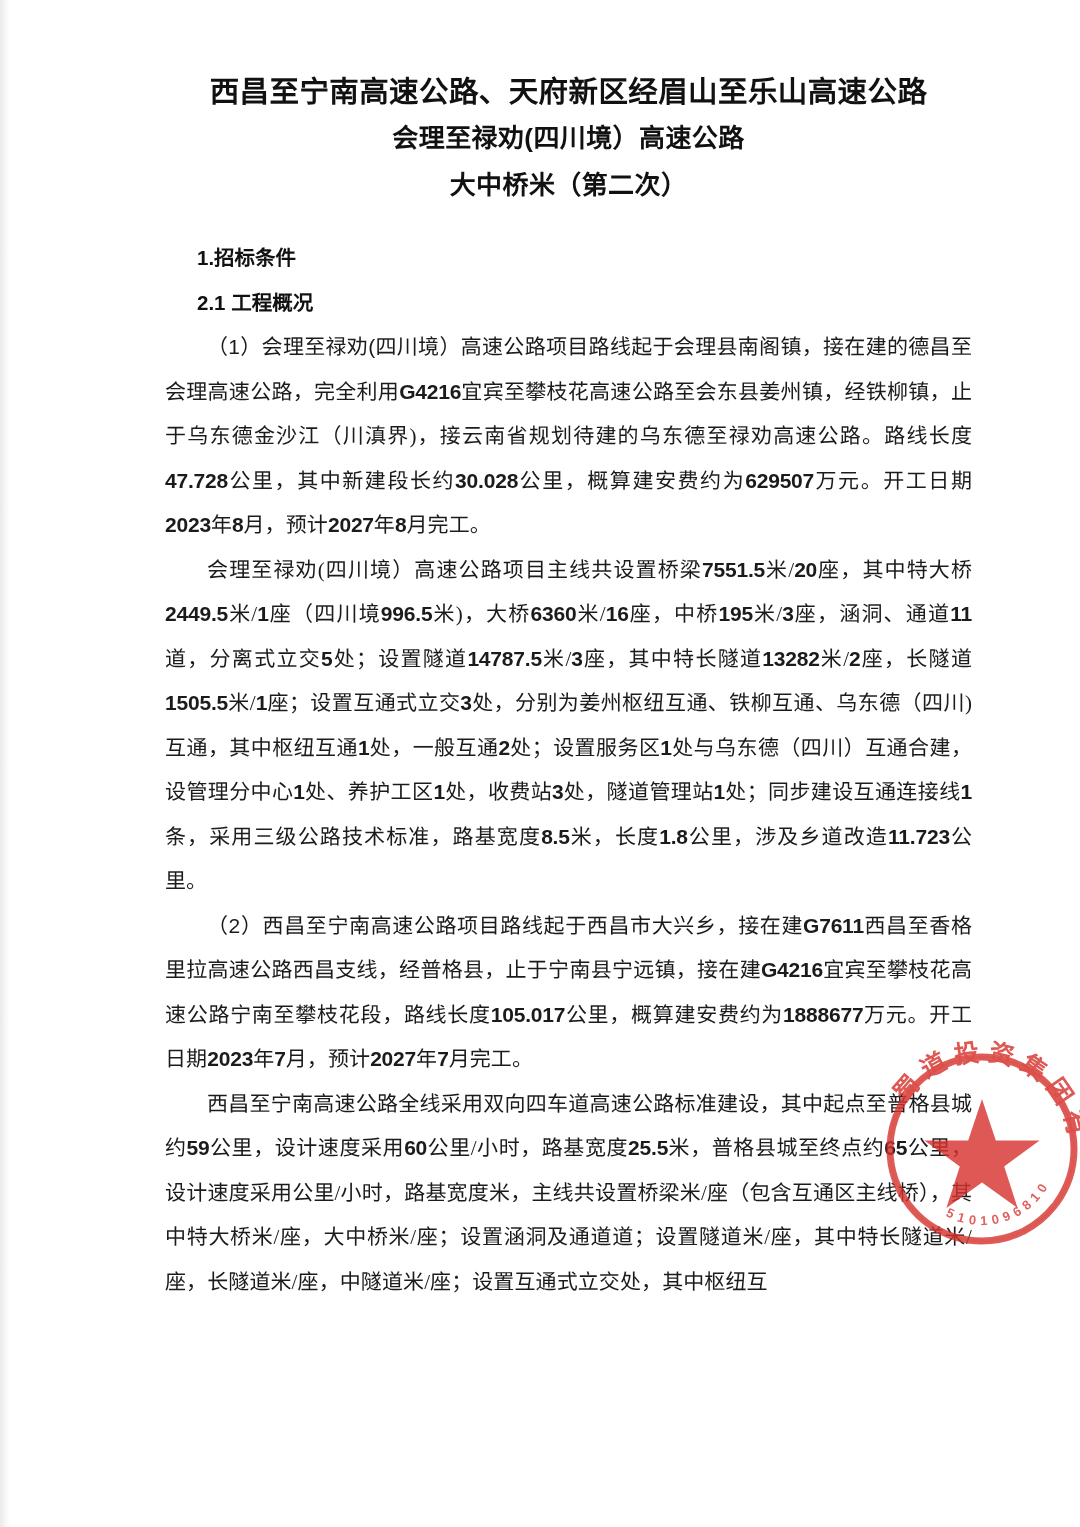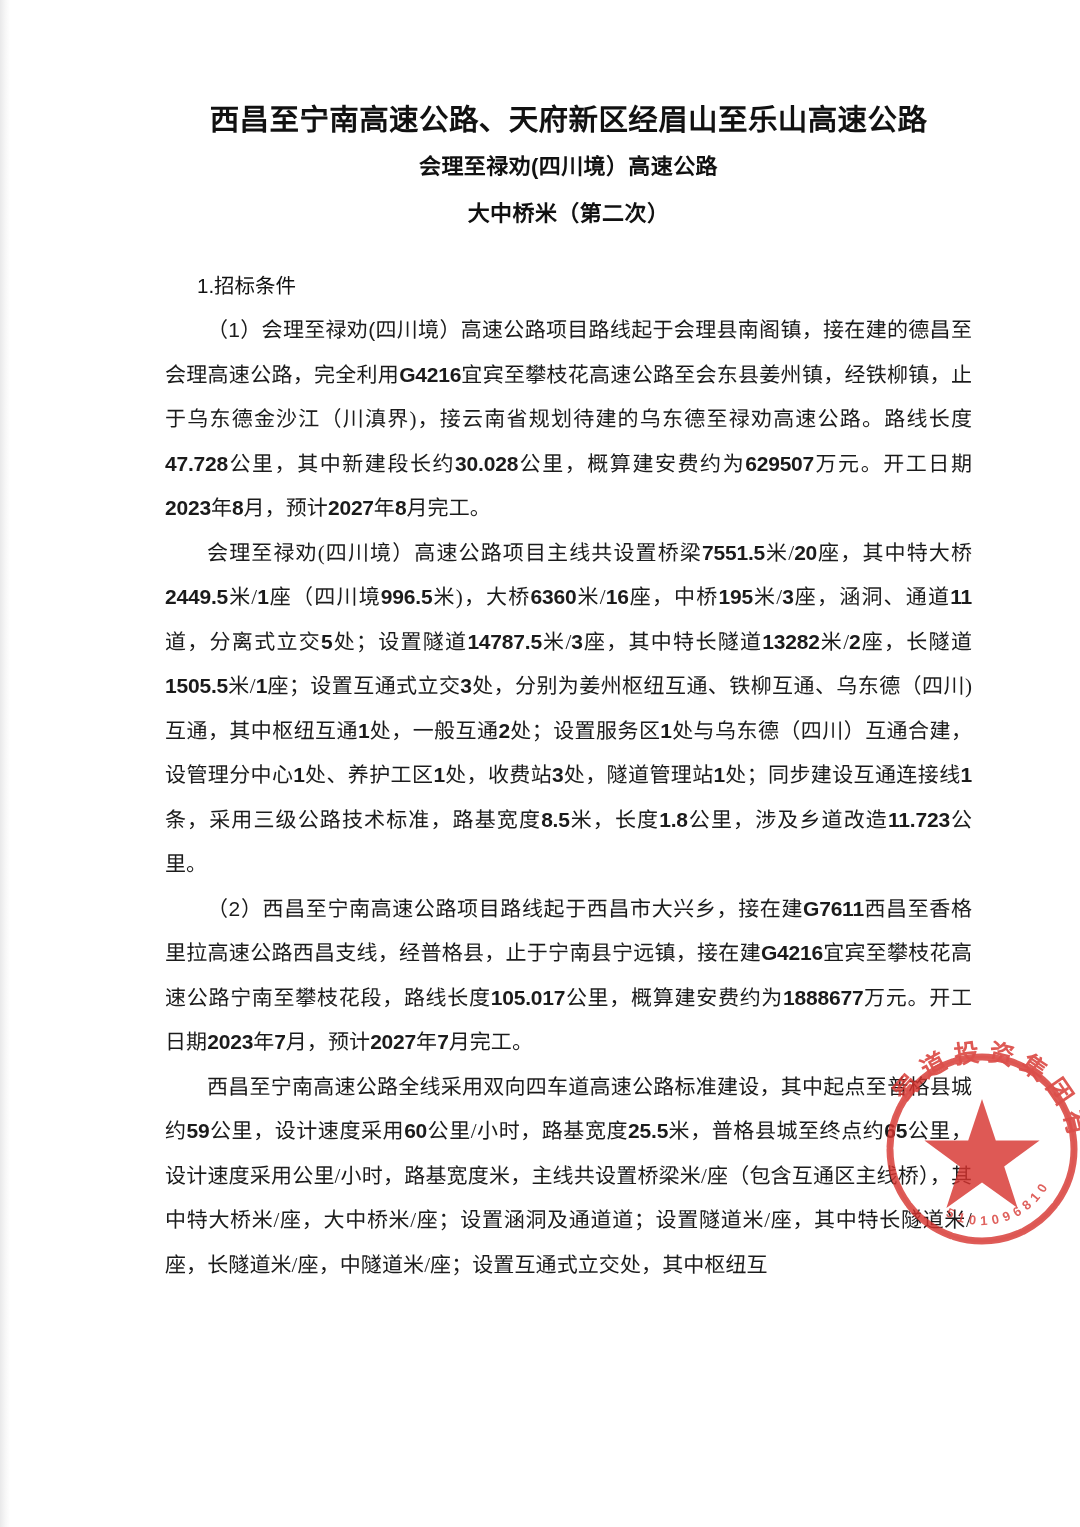--- a/index.html
+++ b/index.html
@@ -28,49 +28,49 @@
     pointer-events: none;
   }
 
   .page {
     position: absolute;
     left: 0;
     top: 0;
     width: 1080px;
     height: 1527px;
     box-sizing: border-box;
-    padding: 96px 108px 0 165px;
+    padding: 68px 108px 0 165px;
   }
 
   
   .title-block {
     text-align: center;
     margin: 0 0 26px 0;
   }
   .title-line {
     font-family: "Liberation Sans", "DejaVu Sans", sans-serif;
     font-weight: bold;
     font-size: 29.5px;
     line-height: 47px;
     letter-spacing: 0.4px;
     color: #111111;
     white-space: nowrap;
   }
   .title-line.l2,
   .title-line.l3,
   .title-line.l4 {
-    font-size: 22px;
+    font-size: 26px;
     text-align: center;
   }
 
   
   h2.section-heading,
   h3.section-heading {
     font-family: "Liberation Sans", "DejaVu Sans", sans-serif;
-    font-weight: normal;
+    font-weight: bold;
     font-size: 20.5px;
     line-height: 45px;
     margin: 0;
     padding: 0;
     text-indent: 32px;
     color: #111111;
   }
   h3.section-heading {
     text-indent: 32px;
   }
@@ -119,20 +119,21 @@
 <div class="page">
 
   <div class="title-block">
     <div class="title-line l1">西昌至宁南高速公路、天府新区经眉山至乐山高速公路</div>
     <div class="title-line l2">会理至禄劝(四川境）高速公路</div>
     <div class="title-line l4">大中桥米（第二次）</div>
   </div>
 
   <h2 class="section-heading">1.招标条件</h2>
 
+  <h3 class="section-heading">2.1  工程概况</h3>
 
   <p class="body-par"><span class="lead">（1）会理至禄劝(四川境）高速公路项目</span><span>路线起于会理县南阁镇，接在建的德昌至会理高速公路，完全利用<span class="num">G4216</span>宜宾至攀枝花高速公路至会东县姜州镇，经铁柳镇，止于乌东德金沙江（川滇界)，接云南省规划待建的乌东德至禄劝高速公路。路线长度<span class="num">47.728</span>公里，其中新建段长约<span class="num">30.028</span>公里，概算建安费约为<span class="num">629507</span>万元。开工日期<span class="num">2023</span>年<span class="num">8</span>月，预计<span class="num">2027</span>年<span class="num">8</span>月完工。</span></p>
 
   <p class="body-par">会理至禄劝(四川境）高速公路项目主线共设置桥梁<span class="num">7551.5</span>米/<span class="num">20</span>座，其中特大桥<span class="num">2449.5</span>米/<span class="num">1</span>座（四川境<span class="num">996.5</span>米)，大桥<span class="num">6360</span>米/<span class="num">16</span>座，中桥<span class="num">195</span>米/<span class="num">3</span>座，涵洞、通道<span class="num">11</span>道，分离式立交<span class="num">5</span>处；设置隧道<span class="num">14787.5</span>米/<span class="num">3</span>座，其中特长隧道<span class="num">13282</span>米/<span class="num">2</span>座，长隧道<span class="num">1505.5</span>米/<span class="num">1</span>座；设置互通式立交<span class="num">3</span>处，分别为姜州枢纽互通、铁柳互通、乌东德（四川)互通，其中枢纽互通<span class="num">1</span>处，一般互通<span class="num">2</span>处；设置服务区<span class="num">1</span>处与乌东德（四川）互通合建，设管理分中心<span class="num">1</span>处、养护工区<span class="num">1</span>处，收费站<span class="num">3</span>处，隧道管理站<span class="num">1</span>处；同步建设互通连接线<span class="num">1</span>条，采用三级公路技术标准，路基宽度<span class="num">8.5</span>米，长度<span class="num">1.8</span>公里，涉及乡道改造<span class="num">11.723</span>公里。</p>
 
   <p class="body-par"><span class="lead">（2）西昌至宁南高速公路项目</span><span>路线起于西昌市大兴乡，接在建<span class="num">G7611</span>西昌至香格里拉高速公路西昌支线，经普格县，止于宁南县宁远镇，接在建<span class="num">G4216</span>宜宾至攀枝花高速公路宁南至攀枝花段，路线长度<span class="num">105.017</span>公里，概算建安费约为<span class="num">1888677</span>万元。开工日期<span class="num">2023</span>年<span class="num">7</span>月，预计<span class="num">2027</span>年<span class="num">7</span>月完工。</span></p>
 
   <p class="body-par">西昌至宁南高速公路全线采用双向四车道高速公路标准建设，其中起点至普格县城约<span class="num">59</span>公里，设计速度采用<span class="num">60</span>公里/小时，路基宽度<span class="num">25.5</span>米，普格县城至终点约<span class="num">65</span>公里，设计速度采用公里/小时，路基宽度米，主线共设置桥梁米/座（包含互通区主线桥），其中特大桥米/座，大中桥米/座；设置涵洞及通道道；设置隧道米/座，其中特长隧道米/座，长隧道米/座，中隧道米/座；设置互通式立交处，其中枢纽互</p>
 
 </div>

